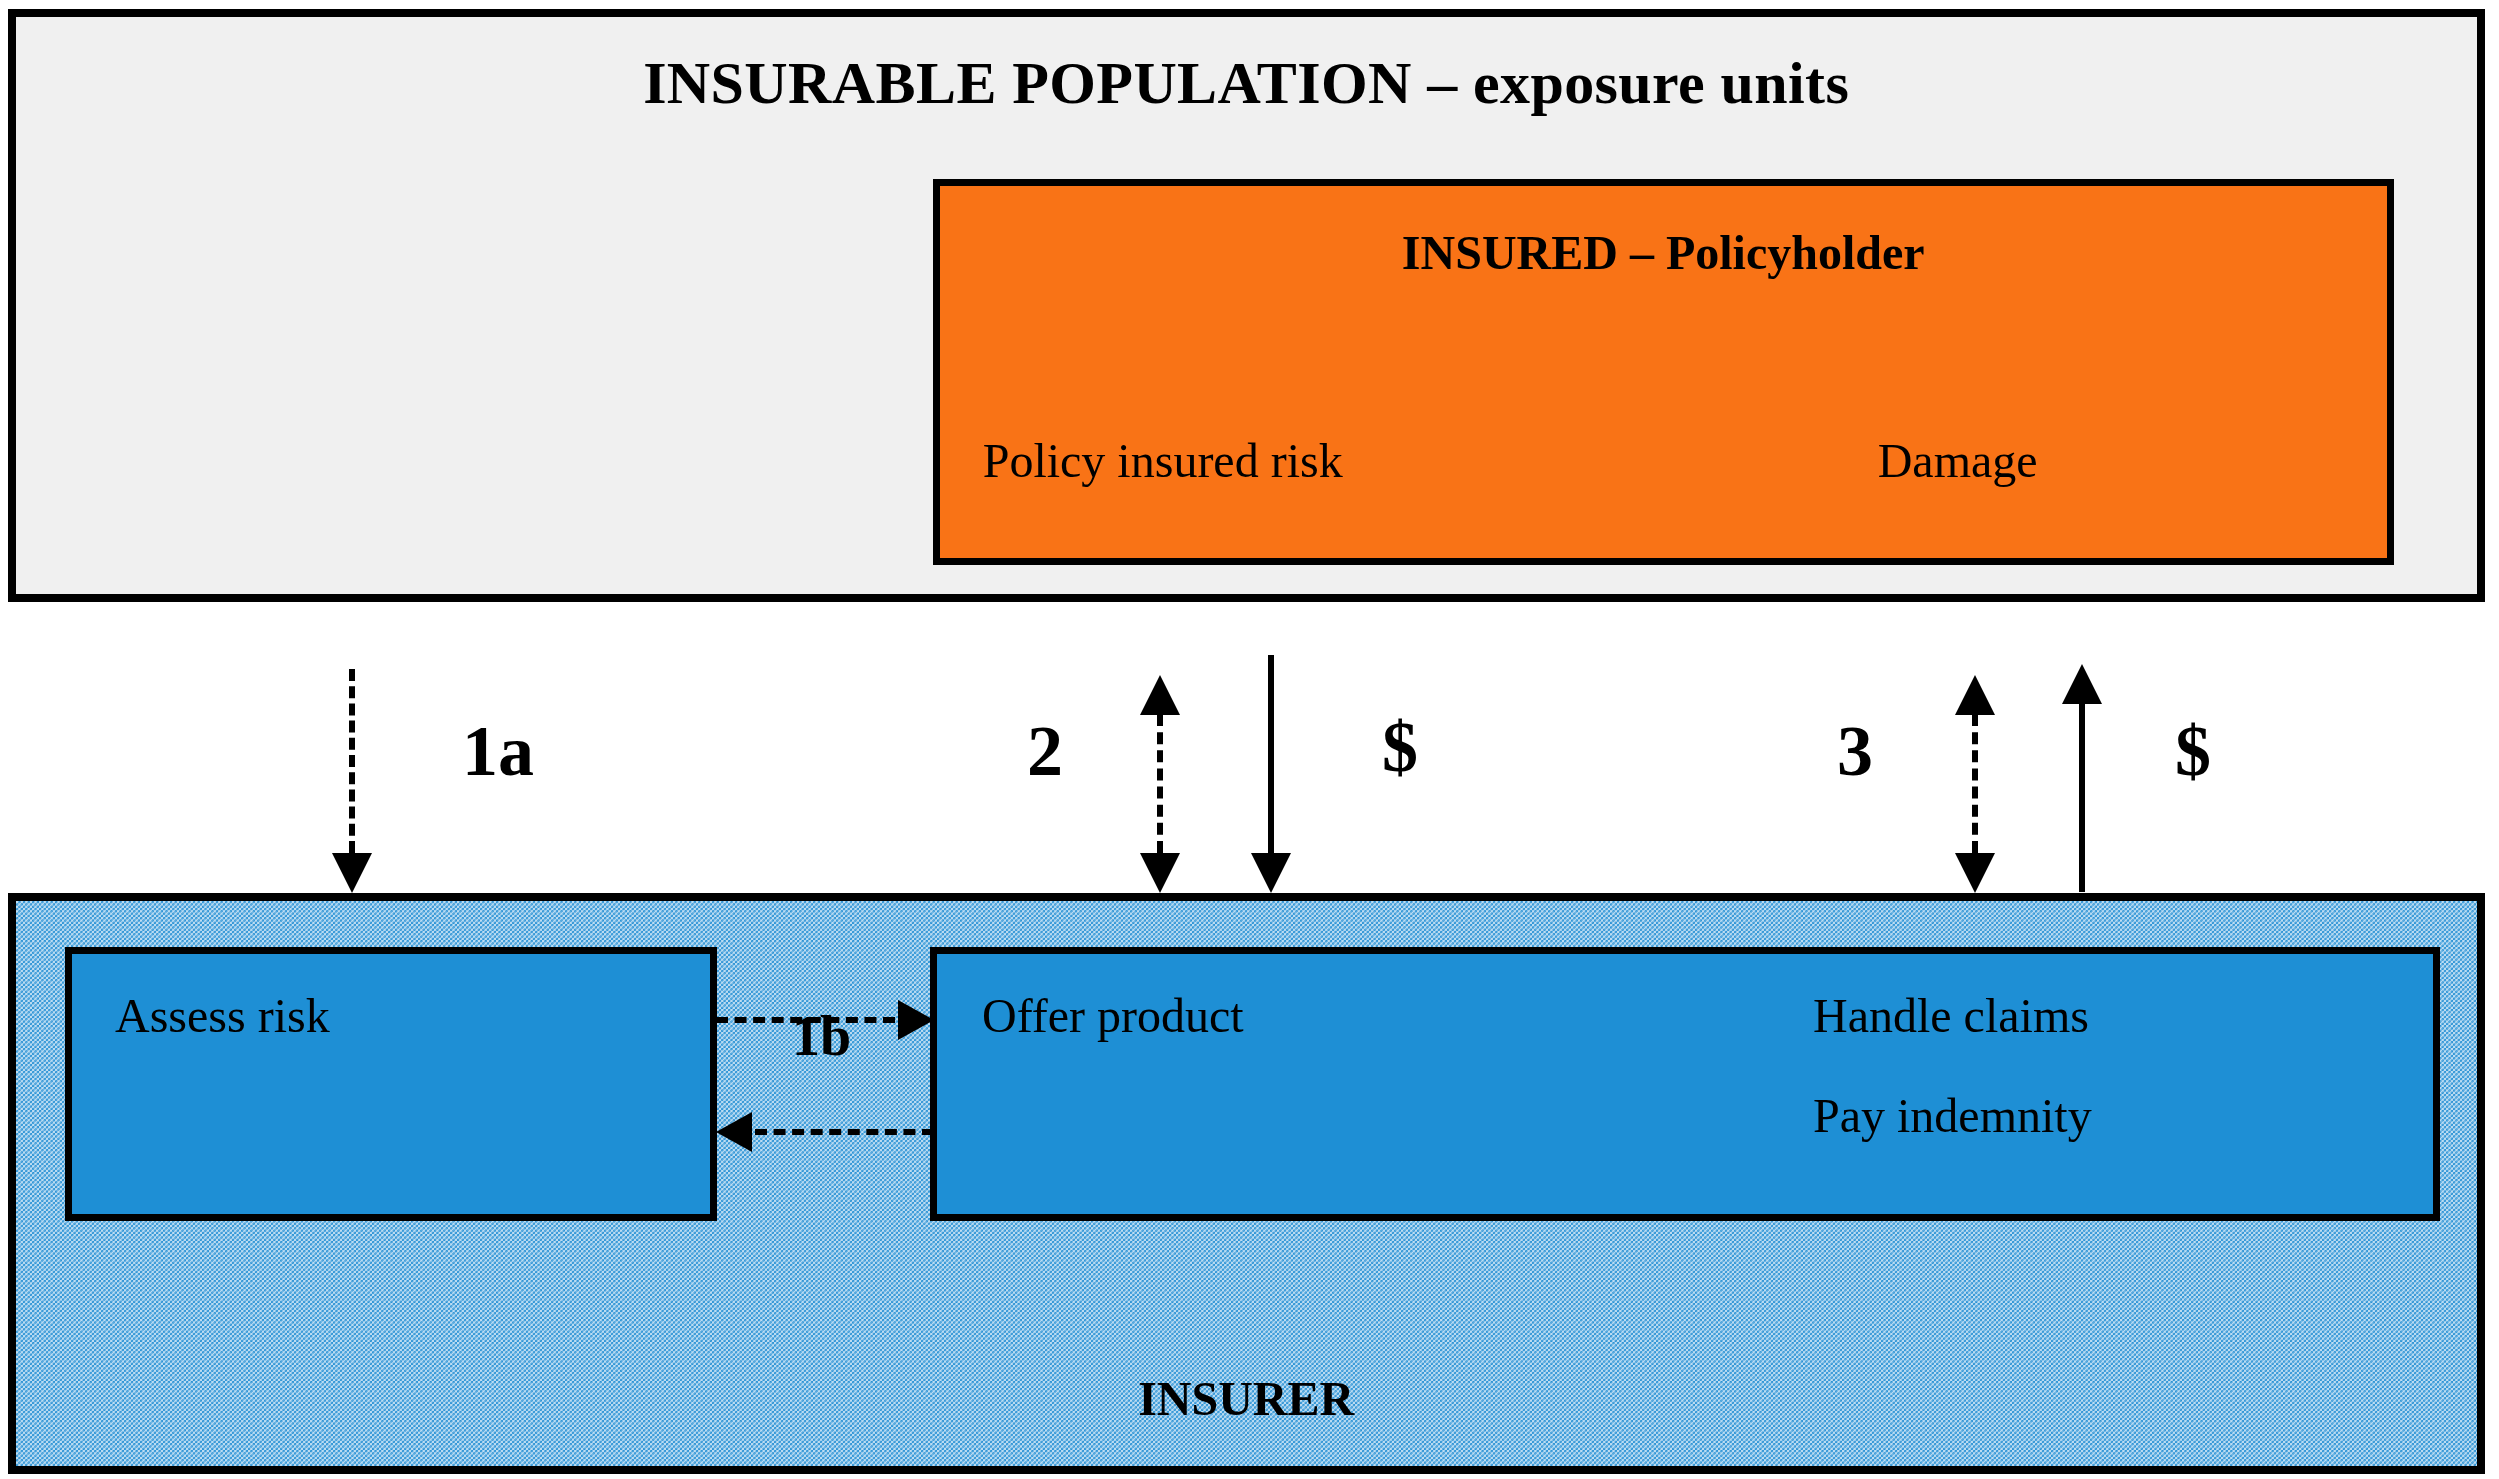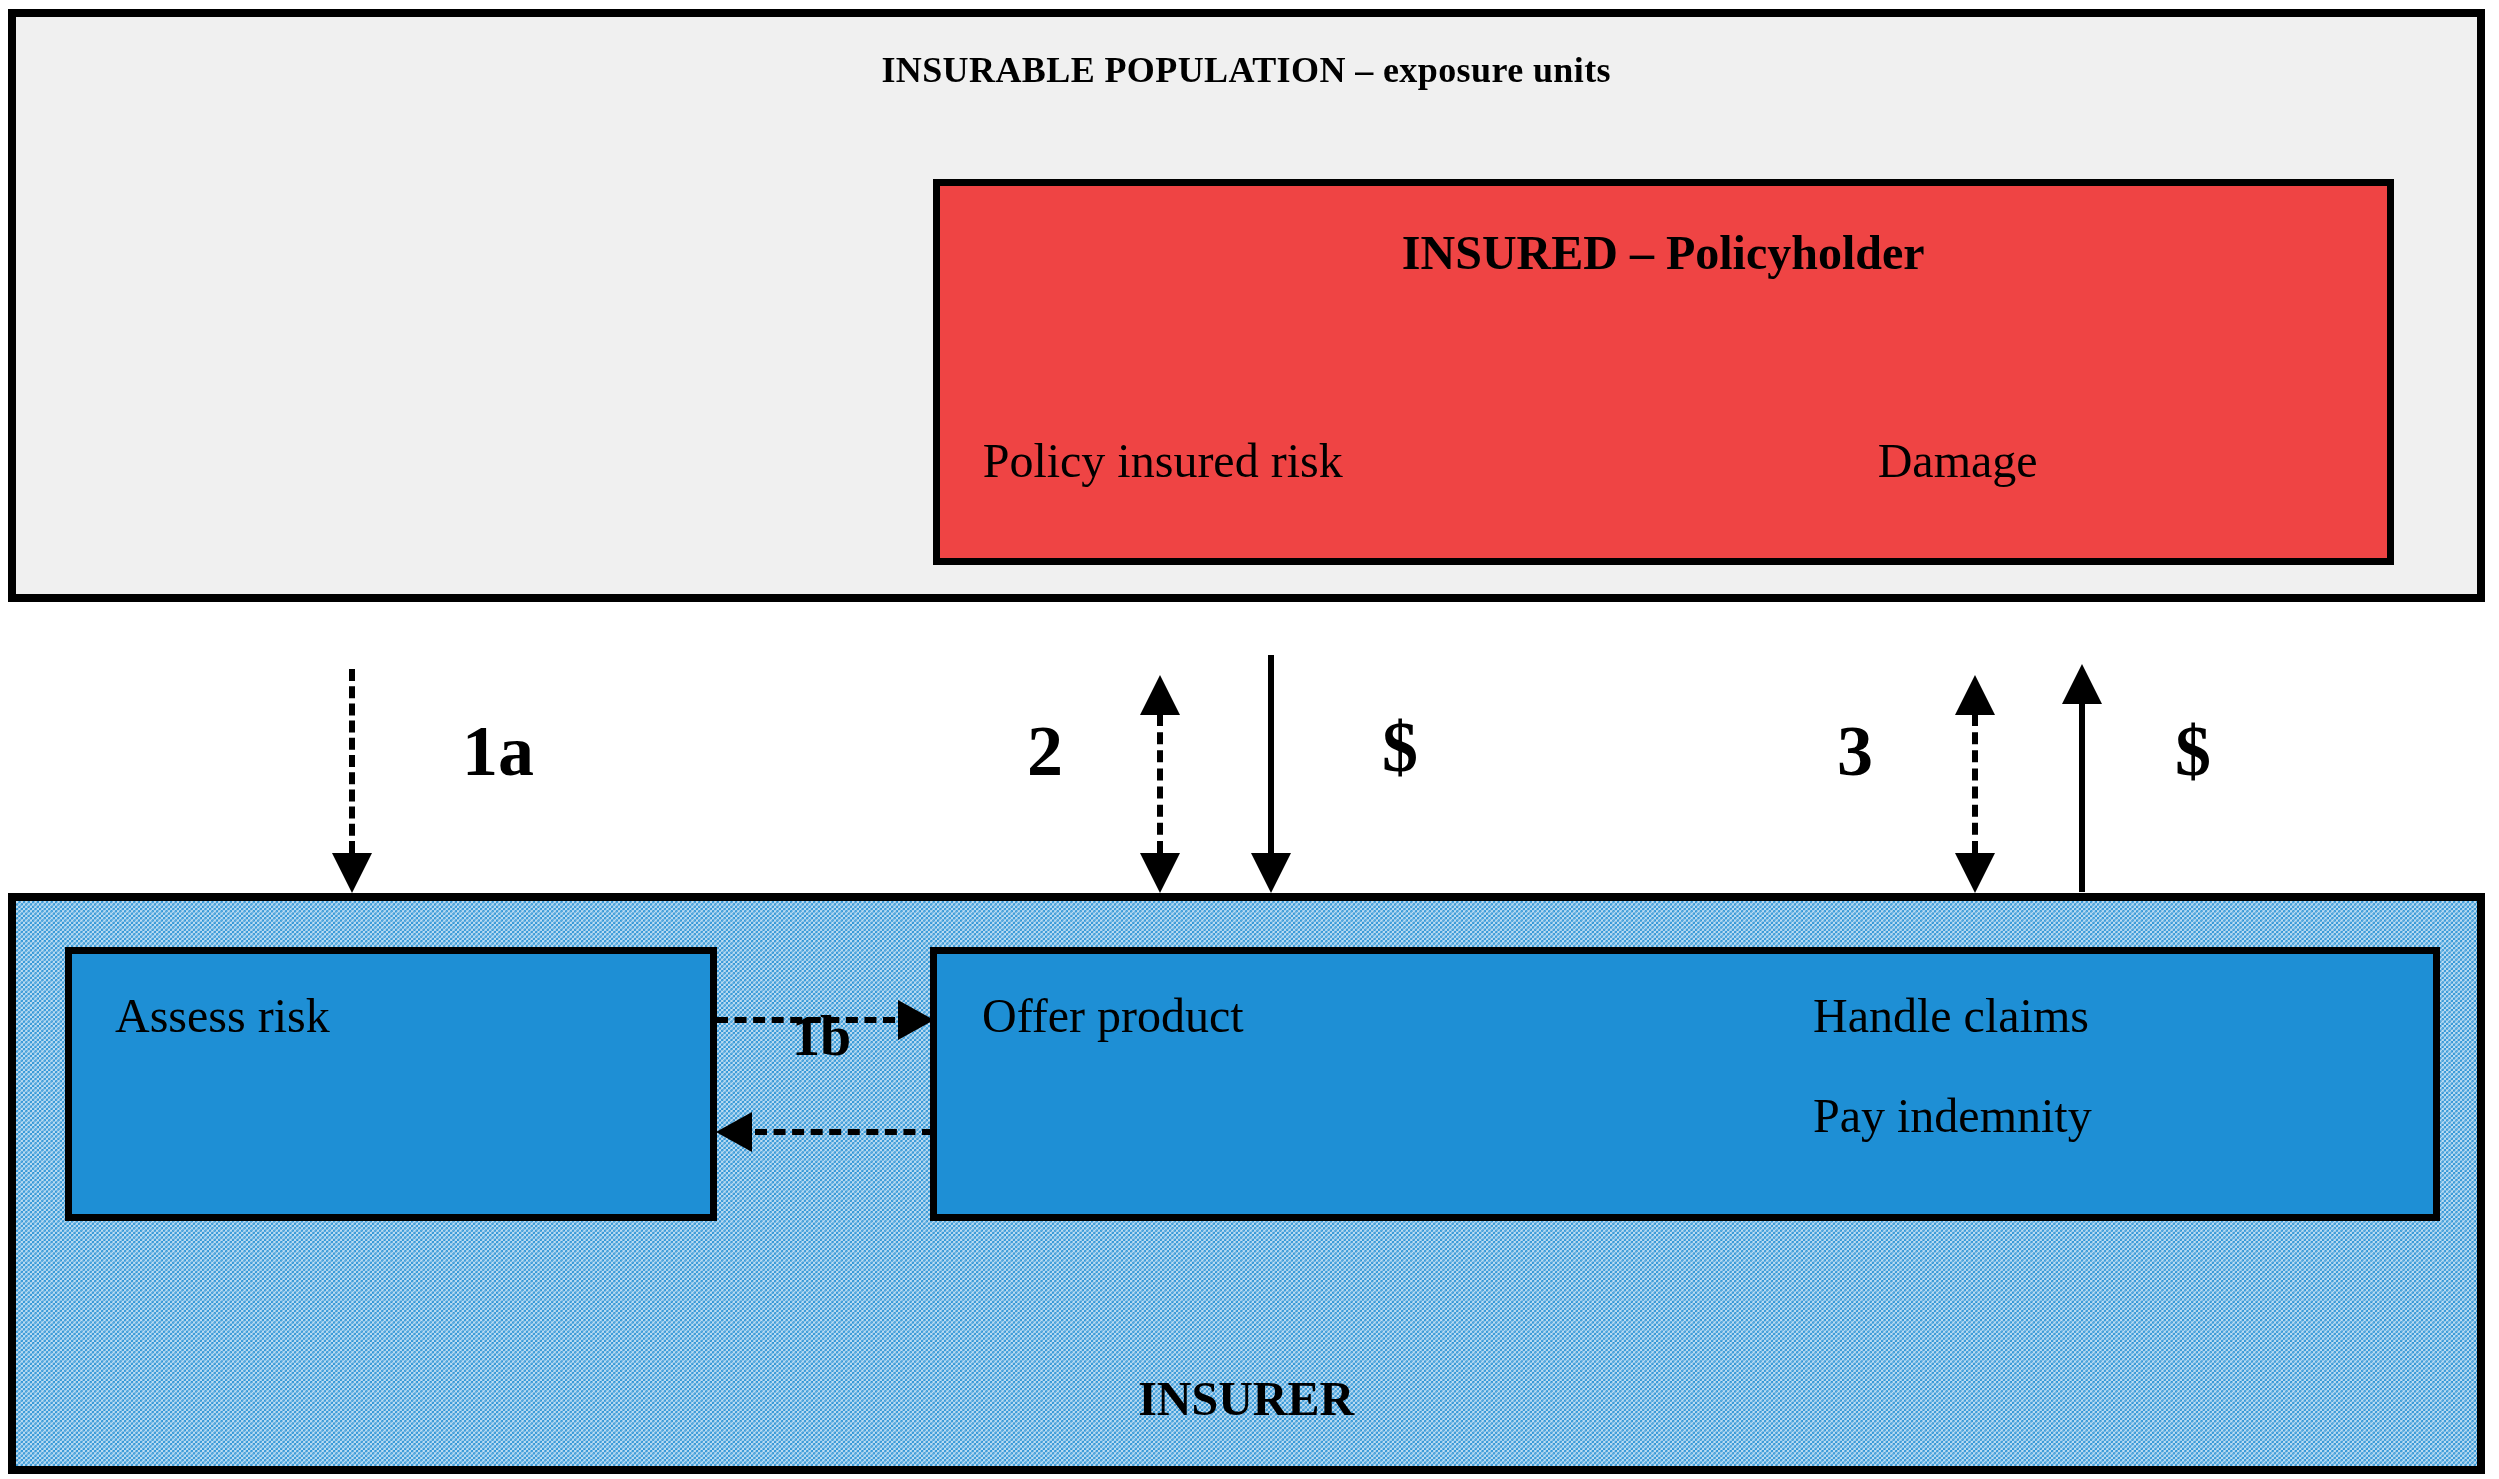--- a/index.html
+++ b/index.html
@@ -8,27 +8,27 @@
 
   .stage{position:absolute;left:0;top:0;width:2500px;height:1479px;}
 
   
   #insurable-population{
     position:absolute;left:7.7px;top:9.3px;width:2477px;height:593px;
     background:#f0f0f0;border:8.5px solid #000;box-sizing:border-box;
   }
   #insurable-population-title{
     position:absolute;left:0;top:32px;width:100%;text-align:center;
-    font-size:36px;font-weight:bold;letter-spacing:0.4px;
+    font-size:60px;font-weight:bold;letter-spacing:0.4px;
   }
 
   
   #insured-box{
     position:absolute;left:925px;top:171px;width:1461px;height:386px;
-    background:#ef4444;border:7.7px solid #000;box-sizing:border-box;
+    background:#f97316;border:7.7px solid #000;box-sizing:border-box;
   }
   #insured-title{
     position:absolute;left:0;top:39px;width:100%;text-align:center;
     font-size:48px;font-weight:bold;
   }
   #insured-policy-risk{
     position:absolute;left:43px;top:247px;font-size:48px;white-space:nowrap;
   }
   #insured-damage{
     position:absolute;left:938px;top:247px;font-size:48px;white-space:nowrap;

